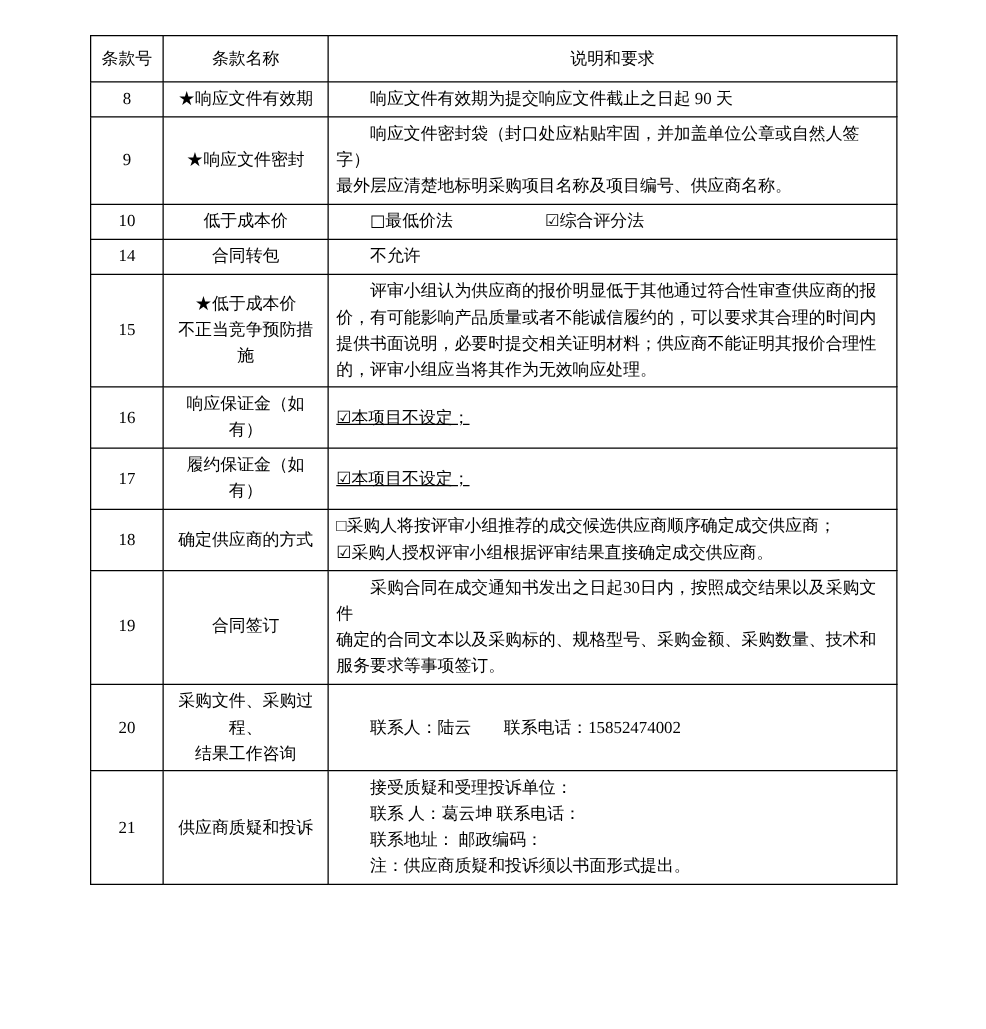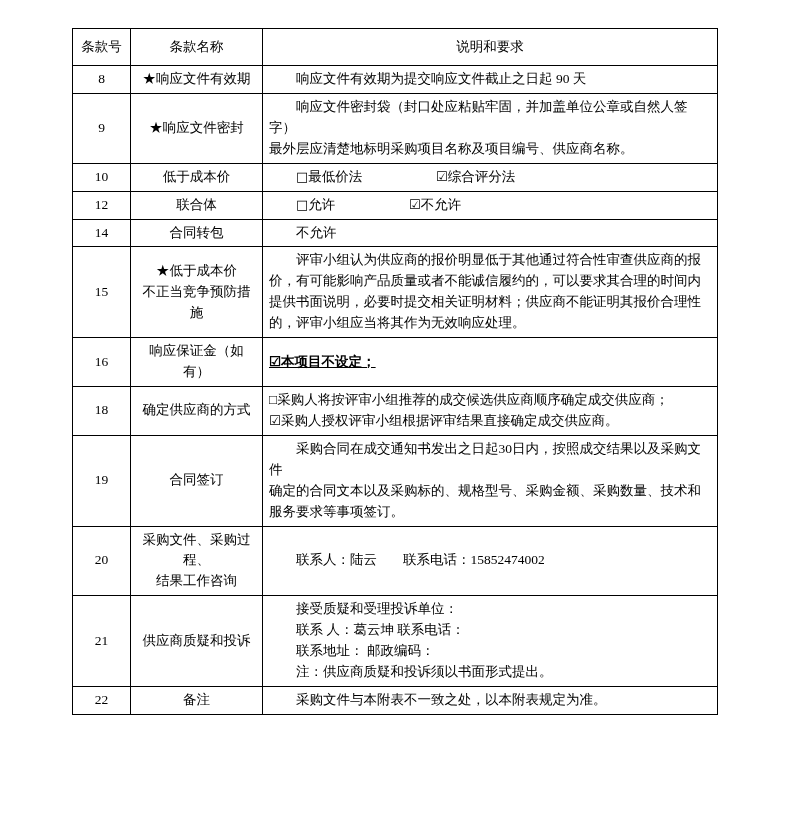--- a/index.html
+++ b/index.html
@@ -51,21 +51,21 @@
     text-align: left;
     font-size: 14px;
   }
   thead td {
     text-align: center;
     font-size: 14.5px;
     height: 30px;
   }
   .center { text-align: center; }
   .indent { text-indent: 2em; }
-  .bold { font-weight: bold; }
+  .bold { font-weight: normal; }
   .line { display: block; }
   .u-line {
     display: block;
     text-decoration: underline;
   }
   .opt {
     display: inline-block;
     margin-right: 6px;
   }
   .opt-gap { display: inline-block; width: 34px; }
@@ -115,31 +115,20 @@
         <td class="col-desc">
           <span class="indent">
             <span class="opt"><span class="box">□</span><span>最低价法</span></span>
             <span class="opt-gap"></span>
             <span class="opt"><span class="box">☑</span><span>综合评分法</span></span>
           </span>
         </td>
       </tr>
 
 
-      <tr>
-        <td class="col-no">12</td>
-        <td class="col-name">联合体</td>
-        <td class="col-desc">
-          <span class="indent">
-            <span class="opt"><span class="box">□</span><span>允许</span></span>
-            <span class="opt-gap"></span>
-            <span class="opt"><span class="box">☑</span><span>不允许</span></span>
-          </span>
-        </td>
-      </tr>
 
 
       <tr>
         <td class="col-no">14</td>
         <td class="col-name">合同转包</td>
         <td class="col-desc">
           <span class="line indent">不允许</span>
         </td>
       </tr>
 
@@ -158,20 +147,27 @@
       </tr>
 
       <tr>
         <td class="col-no">16</td>
         <td class="col-name">响应保证金（如有）</td>
         <td class="col-desc">
           <span class="u-line bold" style="display:inline-block">☑本项目不设定；</span>
         </td>
       </tr>
 
+      <tr>
+        <td class="col-no">17</td>
+        <td class="col-name">履约保证金（如有）</td>
+        <td class="col-desc">
+          <span class="u-line bold" style="display:inline-block">☑本项目不设定；</span>
+        </td>
+      </tr>
 
       <tr>
         <td class="col-no">18</td>
         <td class="col-name">确定供应商的方式</td>
         <td class="col-desc">
           <span class="line">□采购人将按评审小组推荐的成交候选供应商顺序确定成交供应商；</span>
           <span class="line">☑采购人授权评审小组根据评审结果直接确定成交供应商。</span>
         </td>
       </tr>
 
@@ -202,23 +198,16 @@
         <td class="col-no">21</td>
         <td class="col-name">供应商质疑和投诉</td>
         <td class="col-desc">
           <span class="line indent">接受质疑和受理投诉单位：</span>
           <span class="line indent">联系  人：葛云坤        联系电话：</span>
           <span class="line indent">联系地址：        邮政编码：</span>
           <span class="line indent">注：供应商质疑和投诉须以书面形式提出。</span>
         </td>
       </tr>
 
-      <tr>
-        <td class="col-no">22</td>
-        <td class="col-name">备注</td>
-        <td class="col-desc">
-          <span class="line indent">采购文件与本附表不一致之处，以本附表规定为准。</span>
-        </td>
-      </tr>
 
     </tbody>
   </table>
 </div>
 
 </body></html>

